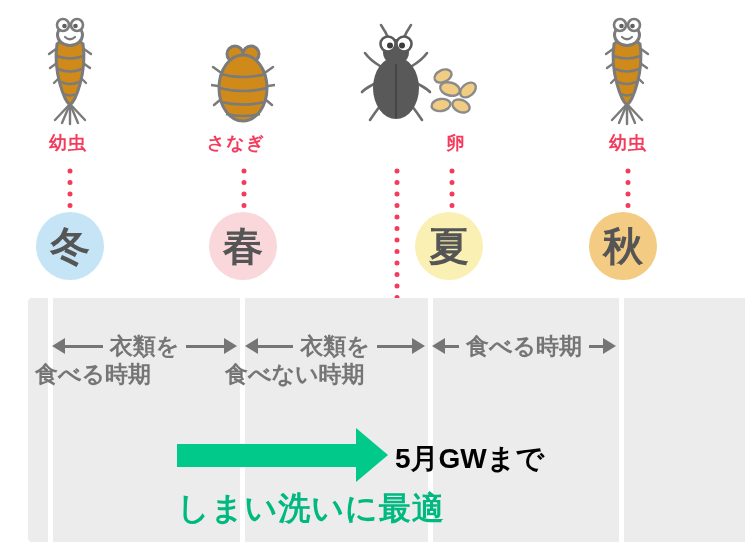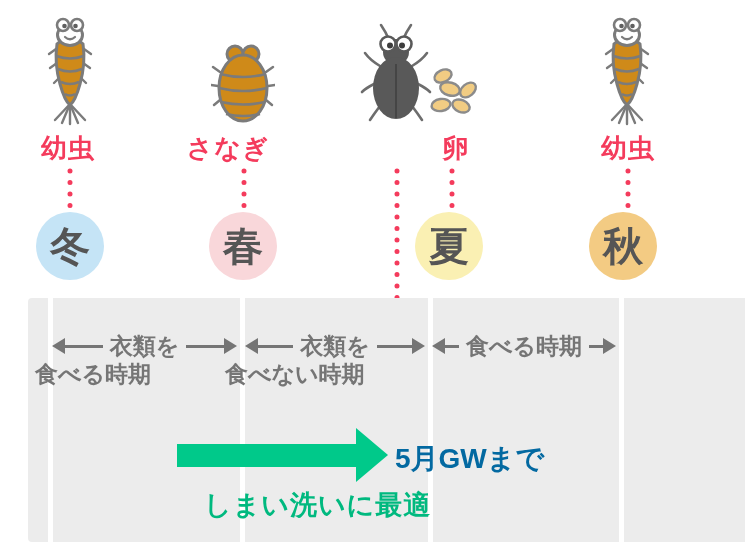--- a/index.html
+++ b/index.html
@@ -2,21 +2,21 @@
 <html><head>
 <meta charset="utf-8">
 <style>
   html,body{margin:0;padding:0;background:#ffffff;}
   #page{position:relative;width:745px;height:559px;background:#ffffff;overflow:hidden;
         font-family:"Liberation Sans","DejaVu Sans",sans-serif;}
 
   .insect{position:absolute;}
 
   .stage-label{position:absolute;top:131px;transform:translateX(-50%);
-    font-size:26px;font-weight:bold;color:#f43b5c;white-space:nowrap;letter-spacing:1px;}
+    font-size:18px;font-weight:bold;color:#f43b5c;white-space:nowrap;letter-spacing:1px;}
 
   .dots{position:absolute;transform:translateX(-50%);}
 
   .season{position:absolute;top:212px;width:68px;height:68px;border-radius:50%;
     transform:translateX(-50%);display:flex;align-items:center;justify-content:center;
     font-size:40px;font-weight:bold;color:#555555;}
 
   #band{position:absolute;left:28px;top:298px;width:735px;height:244px;
     background:#ececec;border-radius:4px;}
   .divider{position:absolute;top:0;width:5px;height:244px;background:#ffffff;}
@@ -29,23 +29,23 @@
   .range .txt{margin:0 7px;font-size:23px;font-weight:bold;color:#757575;white-space:nowrap;}
 
   .range-sub{position:absolute;top:61px;width:220px;text-align:left;
     font-size:23px;font-weight:bold;color:#757575;white-space:nowrap;}
 
   .promo-body{position:absolute;left:149px;top:146px;width:180px;height:23px;background:#00c98a;}
   .promo-head{position:absolute;left:328px;top:130px;width:0;height:0;
     border-top:27px solid transparent;border-bottom:27px solid transparent;
     border-left:32px solid #00c98a;}
   .promo-label{position:absolute;left:367px;top:142px;font-size:28px;font-weight:bold;
-    color:#0369a1;white-space:nowrap;}
-  .promo-caption{position:absolute;left:149px;top:189px;font-size:27px;font-weight:bold;
-    color:#00b97f;white-space:nowrap;letter-spacing:1px;margin-left:27px;}
+    color:#000000;white-space:nowrap;}
+  .promo-caption{position:absolute;left:149px;top:189px;font-size:32px;font-weight:bold;
+    color:#00b97f;white-space:nowrap;letter-spacing:1px;}
 </style>
 </head>
 <body>
 
 <div id="page">
 
   <svg class="insect" style="left:42px;top:16px" width="56" height="110" viewBox="0 0 56 110">
     <g stroke="#7b7b7b" stroke-linecap="round" fill="none" stroke-width="2.4">
       <path d="M28 88 L13 104"></path>
         <path d="M28 88 L20 107"></path>
@@ -149,21 +149,21 @@
     </g>
     <ellipse cx="28" cy="19" rx="12.5" ry="10.5" fill="#ffffff" stroke="#7b7b7b" stroke-width="3"></ellipse>
     <path d="M23 21 Q28 25.5 33 21" stroke="#7b7b7b" stroke-width="2.2" fill="none" stroke-linecap="round"></path>
     <circle cx="21" cy="9" r="6" fill="#ffffff" stroke="#7b7b7b" stroke-width="2.6"></circle>
     <circle cx="35" cy="9" r="6" fill="#ffffff" stroke="#7b7b7b" stroke-width="2.6"></circle>
     <circle cx="22.5" cy="10" r="2.3" fill="#5f5f5f"></circle>
     <circle cx="33.5" cy="10" r="2.3" fill="#5f5f5f"></circle>
   </svg>
 
   <div class="stage-label" style="left:68px">幼虫</div>
-  <div class="stage-label" style="left:228px">さなぎ</div>
+  <div class="stage-label" style="left:236px">さなぎ</div>
   <div class="stage-label" style="left:456px">卵</div>
   <div class="stage-label" style="left:628px">幼虫</div>
 
   <svg class="dots" style="left:70px;top:167px" width="6" height="44">
     <line x1="3" y1="4" x2="3" y2="44" stroke="#f43b5c" stroke-width="5" stroke-dasharray="0 11.5" stroke-linecap="round"></line>
     </svg>
   <svg class="dots" style="left:244px;top:167px" width="6" height="44">
     <line x1="3" y1="4" x2="3" y2="44" stroke="#f43b5c" stroke-width="5" stroke-dasharray="0 11.5" stroke-linecap="round"></line>
     </svg>
   <svg class="dots" style="left:397px;top:167px" width="6" height="156">

